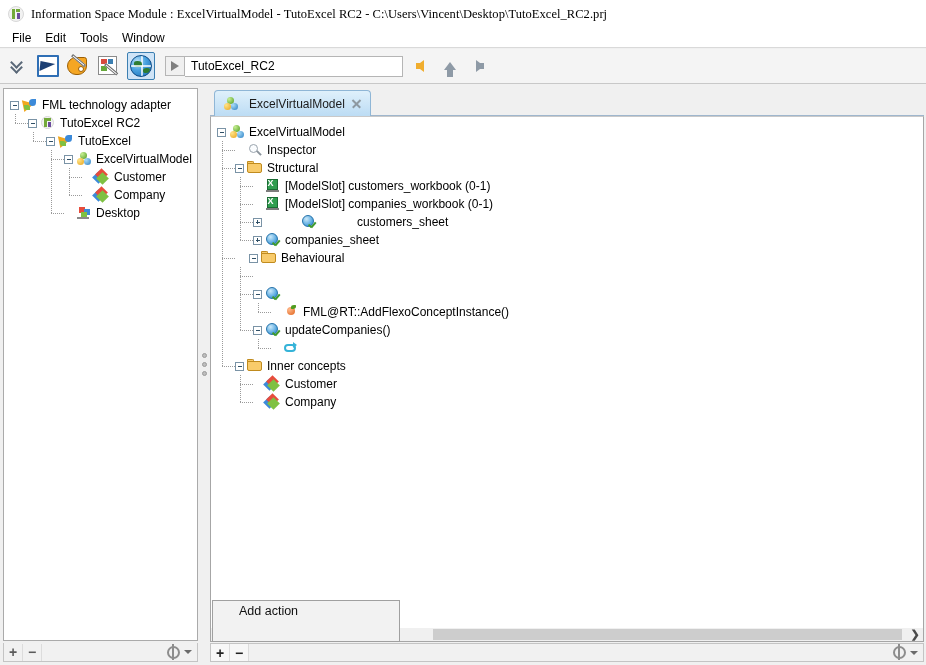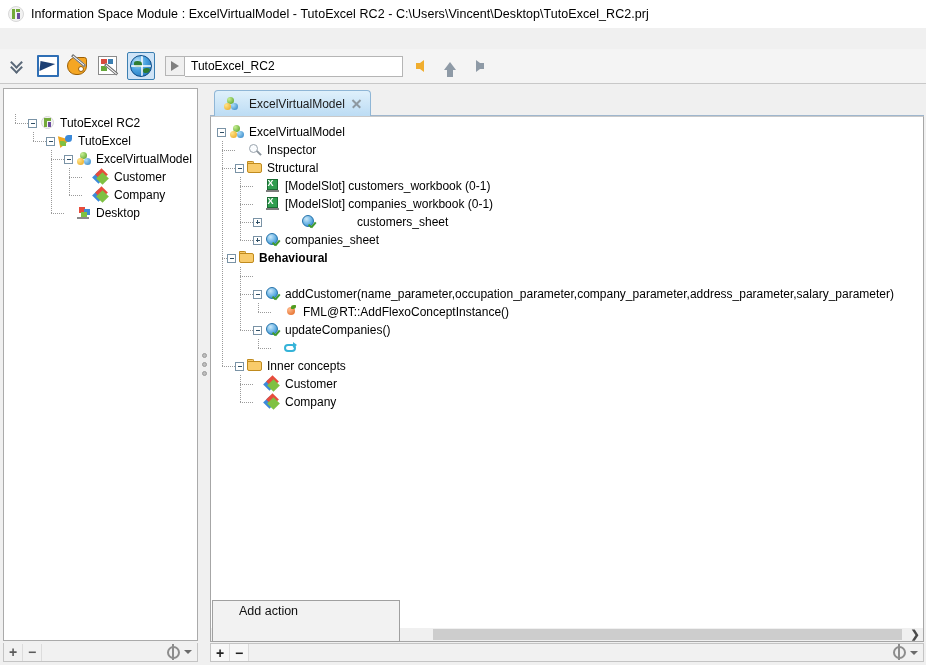--- a/index.html
+++ b/index.html
@@ -11,21 +11,21 @@
     font-size: 12px;
     color: #000000;
     overflow: hidden;
   }
   #app { position: relative; width: 926px; height: 665px; background: #f0f0f0; }
 
   
   .titlebar {
     position: absolute; left: 0; top: 0; width: 926px; height: 28px;
     background: #ffffff;
-    display: flex; align-items: center;
+    display: flex; align-items: center; font-family: Liberation Serif, serif;
   }
   .titlebar .tb-icon {
     width: 16px; height: 16px; margin-left: 8px; margin-right: 7px;
     position: relative; flex: none;
   }
   .tb-icon .ring {
     position: absolute; left: 0; top: 0; width: 16px; height: 16px;
     border-radius: 50%;
     background: #f2f2f2;
     border: 1px solid #d8d8d8;
@@ -457,20 +457,26 @@
   <div class="titlebar">
     <div class="tb-icon">
       <div class="ring"></div>
         <div class="g1"></div>
         <div class="g2"></div>
         <div class="g3"></div>
     </div>
     <div class="tb-text">Information Space Module : ExcelVirtualModel - TutoExcel RC2 - C:\Users\Vincent\Desktop\TutoExcel_RC2.prj</div>
   </div>
 
+  <div class="menubar">
+    <div class="mi">File</div>
+    <div class="mi">Edit</div>
+    <div class="mi">Tools</div>
+    <div class="mi">Window</div>
+  </div>
 
   <div class="toolbar">
     <div class="tbtn">
       <span class="ic-chevrons">
           <i class="a"></i>
           <i class="b"></i>
         </span>
     </div>
     <div class="tbtn">
       <span class="ic-view"></span>
@@ -519,20 +525,29 @@
         <div class="vline" style="left:11px;top:25px;height:9px;"></div>
         <div class="hline" style="left:11px;top:34px;width:13px;"></div>
         <div class="vline" style="left:29px;top:43px;height:9px;"></div>
         <div class="hline" style="left:29px;top:52px;width:13px;"></div>
         <div class="vline" style="left:47px;top:61px;height:63px;"></div>
         <div class="hline" style="left:47px;top:70px;width:13px;"></div>
         <div class="hline" style="left:47px;top:124px;width:13px;"></div>
         <div class="vline" style="left:65px;top:79px;height:27px;"></div>
         <div class="hline" style="left:65px;top:88px;width:13px;"></div>
         <div class="hline" style="left:65px;top:106px;width:13px;"></div>
+        <div class="row" style="top:7px;left:6px;">
+          <span class="expander"></span>
+          <span class="ic ic-adapter">
+            <span class="tri"></span>
+            <span class="gr"></span>
+            <span class="mk"></span>
+          </span>
+          <span class="txt">FML technology adapter</span>
+        </div>
         <div class="row" style="top:25px;left:24px;">
           <span class="expander"></span>
           <span class="ic ic-proj">
             <span class="ring"></span>
             <span class="g1"></span>
             <span class="g2"></span>
             <span class="g3"></span>
           </span>
           <span class="txt">TutoExcel RC2</span>
         </div>
@@ -699,38 +714,37 @@
             <span class="expander plus"></span>
             <span class="ic ic-sheet">
               <span class="disc"></span>
               <span class="chk">
                 <i class="c1"></i>
                 <i class="c2"></i>
               </span>
             </span>
             <span class="txt">companies_sheet</span>
           </div>
-          <div class="row" style="top:132px;left:16px;font-weight:bold;">
+          <div class="row" style="top:132px;left:38px;">
             <span class="expander"></span>
             <span class="ic ic-folder">
               <span class="tabtop"></span>
               <span class="body"></span>
             </span>
             <span class="txt">Behavioural</span>
           </div>
           <div class="row" style="top:168px;left:42px;">
             <span class="expander"></span>
             <span class="ic ic-sheet">
               <span class="disc"></span>
               <span class="chk">
                 <i class="c1"></i>
                 <i class="c2"></i>
               </span>
             </span>
-            <span class="txt">addCustomer(name_parameter,occupation_parameter,company_parameter,address_parameter,salary_parameter)</span>
           </div>
           <div class="row" style="top:204px;left:42px;">
             <span class="expander"></span>
             <span class="ic ic-sheet">
               <span class="disc"></span>
               <span class="chk">
                 <i class="c1"></i>
                 <i class="c2"></i>
               </span>
             </span>

